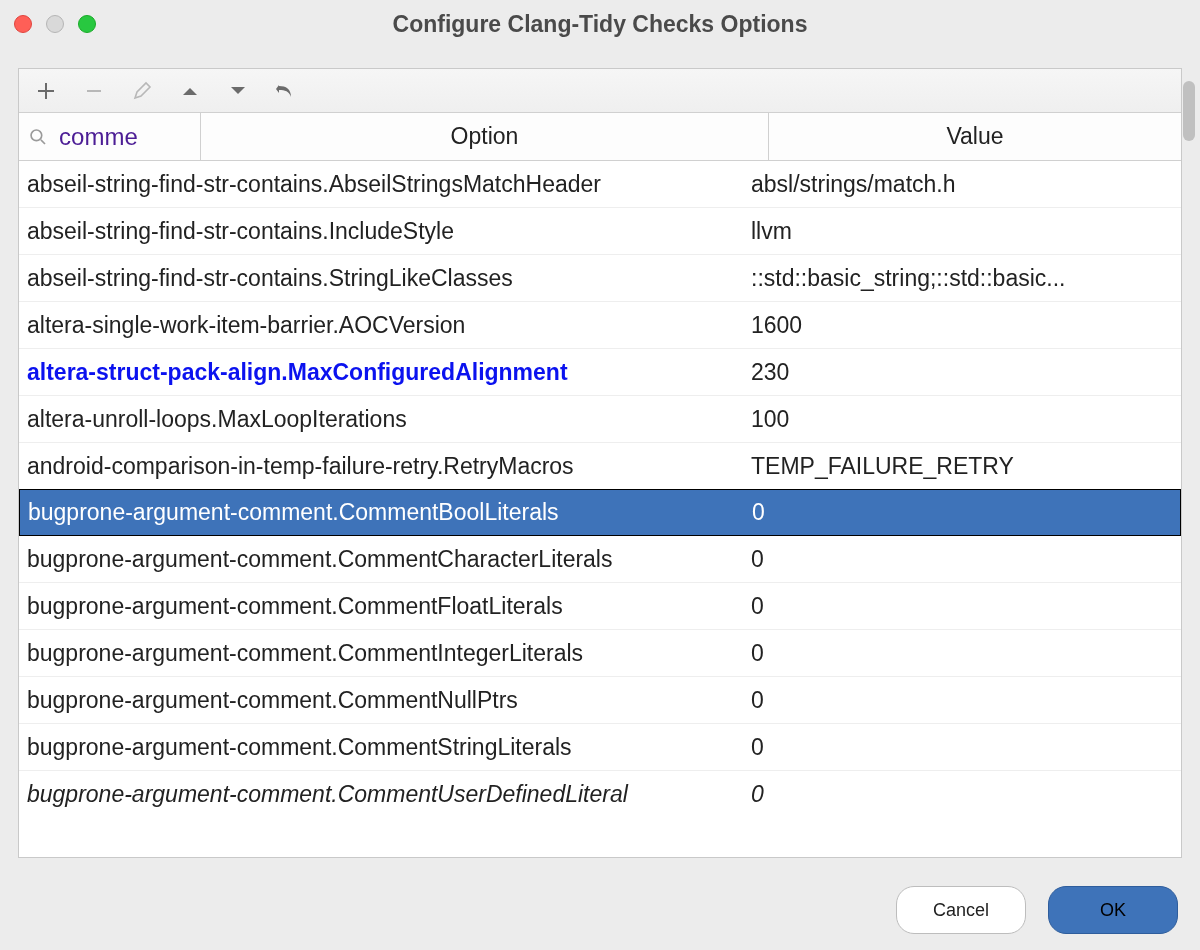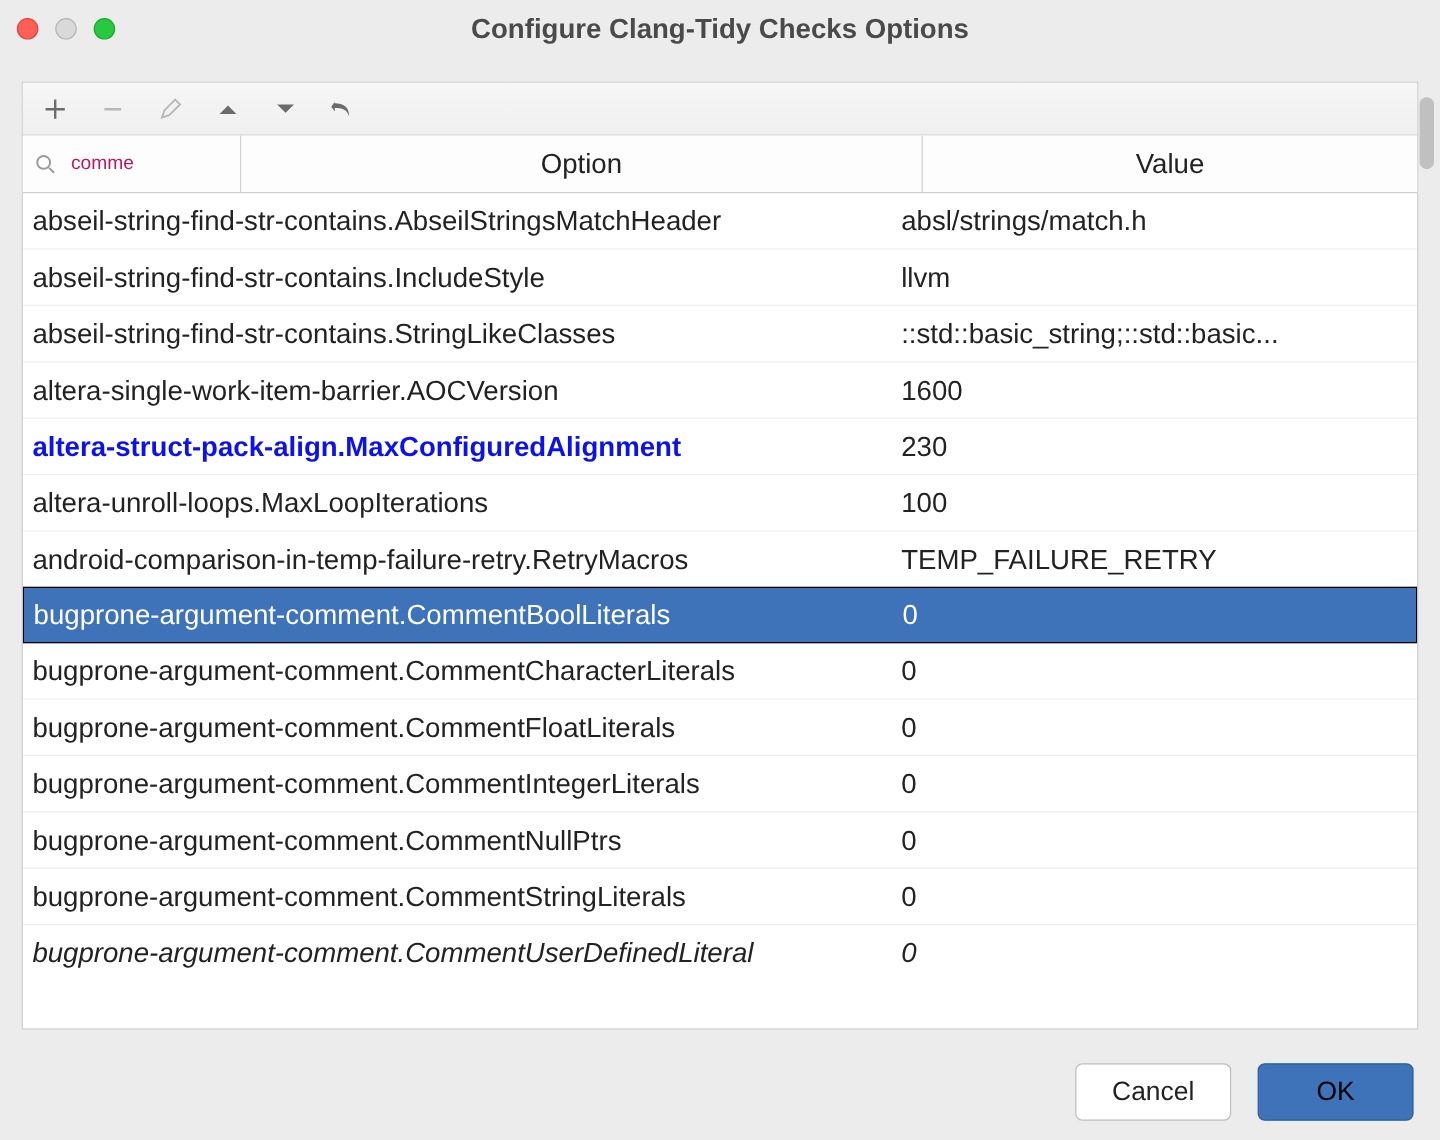--- a/index.html
+++ b/index.html
@@ -71,24 +71,24 @@
   }
   .search-cell {
     width: 182px;
     border-right: 1px solid #d0d0d0;
     display: flex; align-items: center;
     padding: 0 10px;
     gap: 10px;
   }
   .search-input {
     border: none; outline: none;
-    font-size: 16px;
+    font-size: 24px;
     width: 100%;
     background: transparent;
-    color: #be185d;
+    color: #4c1d95;
   }
   .col-option-head {
     flex: 1;
     display: flex; align-items: center; justify-content: center;
     border-right: 1px solid #d0d0d0;
   }
   .col-value-head {
     width: 412px;
     display: flex; align-items: center; justify-content: center;
   }
@@ -140,22 +140,22 @@
   }
 
   .footer {
     position: absolute;
     bottom: 16px; right: 22px;
     display: flex; gap: 22px;
   }
   .btn {
     height: 48px;
     min-width: 130px;
-    border-radius: 6px;
-    font-size: 22px;
+    border-radius: 18px;
+    font-size: 18px;
     display: flex; align-items: center; justify-content: center;
     cursor: pointer;
     padding: 0 20px;
   }
   .btn-cancel {
     background: #fff;
     border: 1px solid #bdbdbd;
     color: #222;
   }
   .btn-ok {

